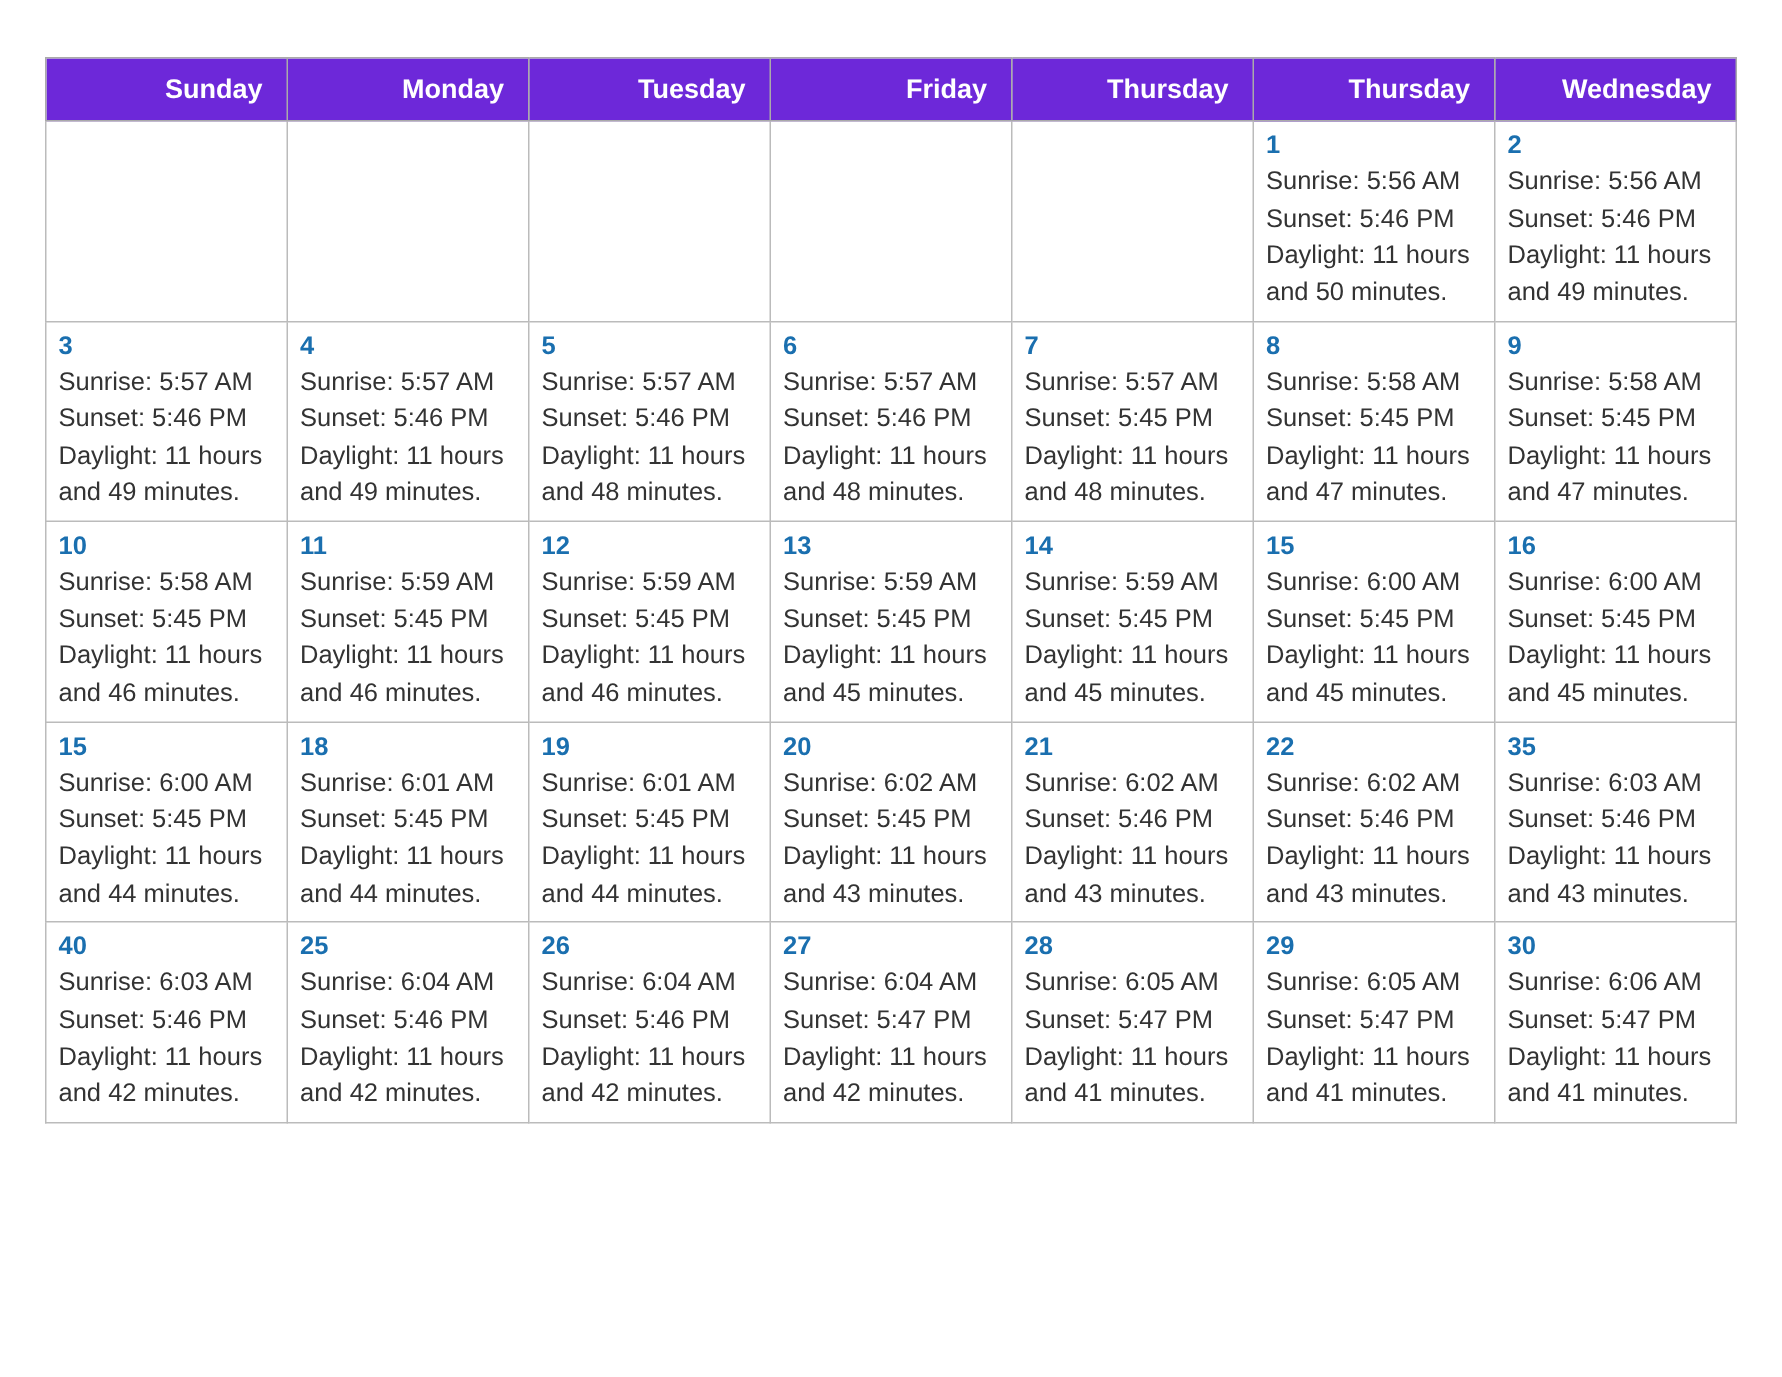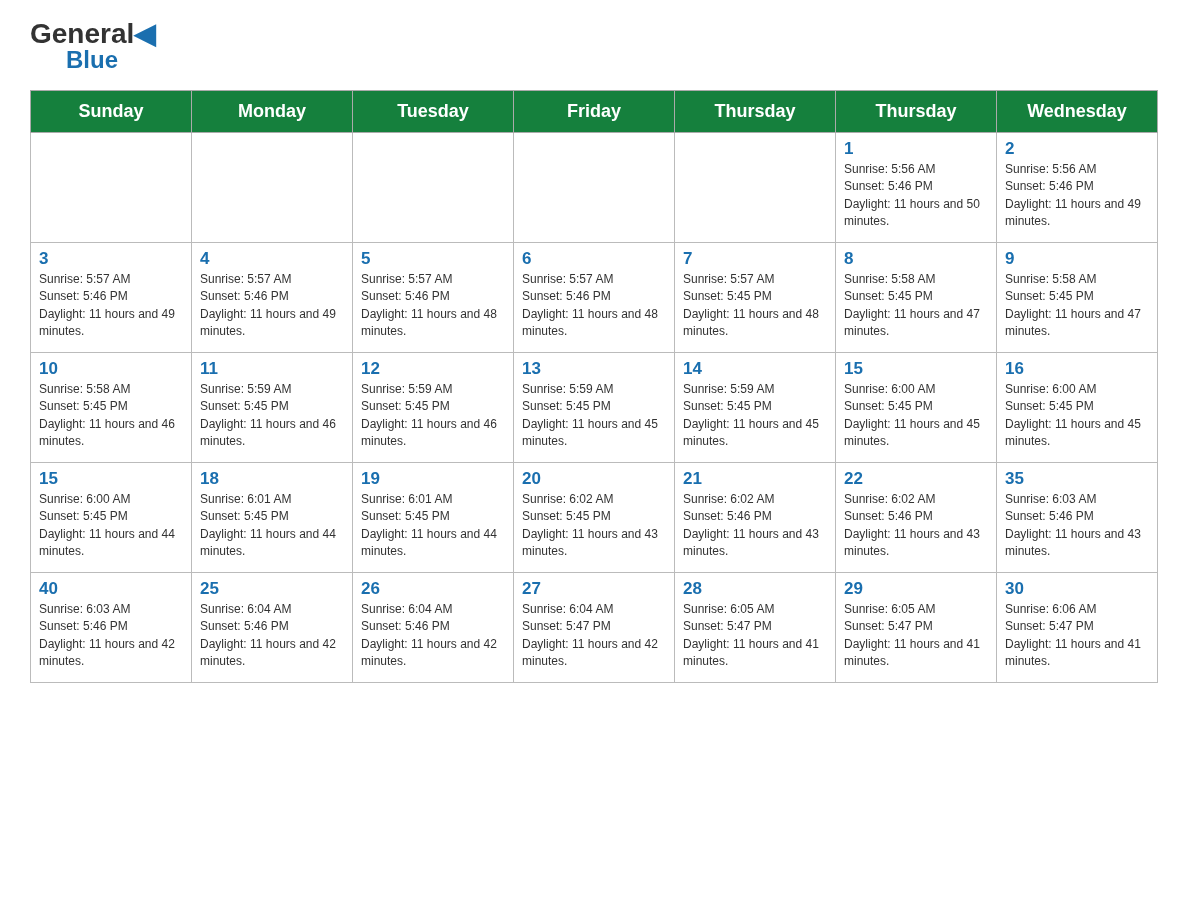--- a/index.html
+++ b/index.html
@@ -51,65 +51,59 @@
       font-size: 24px;
       font-weight: normal;
       color: #333;
     }
     .calendar {
       width: 100%;
       border-collapse: collapse;
       border: 1px solid #aaa;
     }
     .calendar th {
-      background-color: #15803d;
+      background-color: #6d28d9;
       color: #fff;
       font-size: 18px;
       font-weight: bold;
-      padding: 10px 4px;
-      text-align: center;
+      padding: 10px 16px;
+      text-align: right;
       border: 1px solid #aaa;
     }
     .calendar td {
       vertical-align: top;
       border: 1px solid #bbb;
       padding: 6px 8px;
       width: calc(100% / 7);
       min-height: 110px;
       height: 110px;
     }
     .day-number {
       font-size: 17px;
       font-weight: bold;
       color: #1a6faf;
       display: block;
       margin-bottom: 2px;
     }
     .day-info {
-      font-size: 12px;
+      font-size: 17px;
       color: #333;
       line-height: 1.45;
     }
     .empty-cell {
       background: #fff;
     }
     tr.week-row td {
       height: 110px;
     }
   </style>
 </head>
 <body>
 
 <div class="header">
-  <div class="logo">
-    <div class="logo-general">
-      General<span>◀</span>
-    </div>
-    <div class="logo-blue">Blue</div>
-  </div>
   <div class="title-block">
   </div>
 </div>
 
 <table class="calendar">
   <thead>
     <tr>
     <th>Sunday</th>
         <th>Monday</th>
         <th>Tuesday</th>

